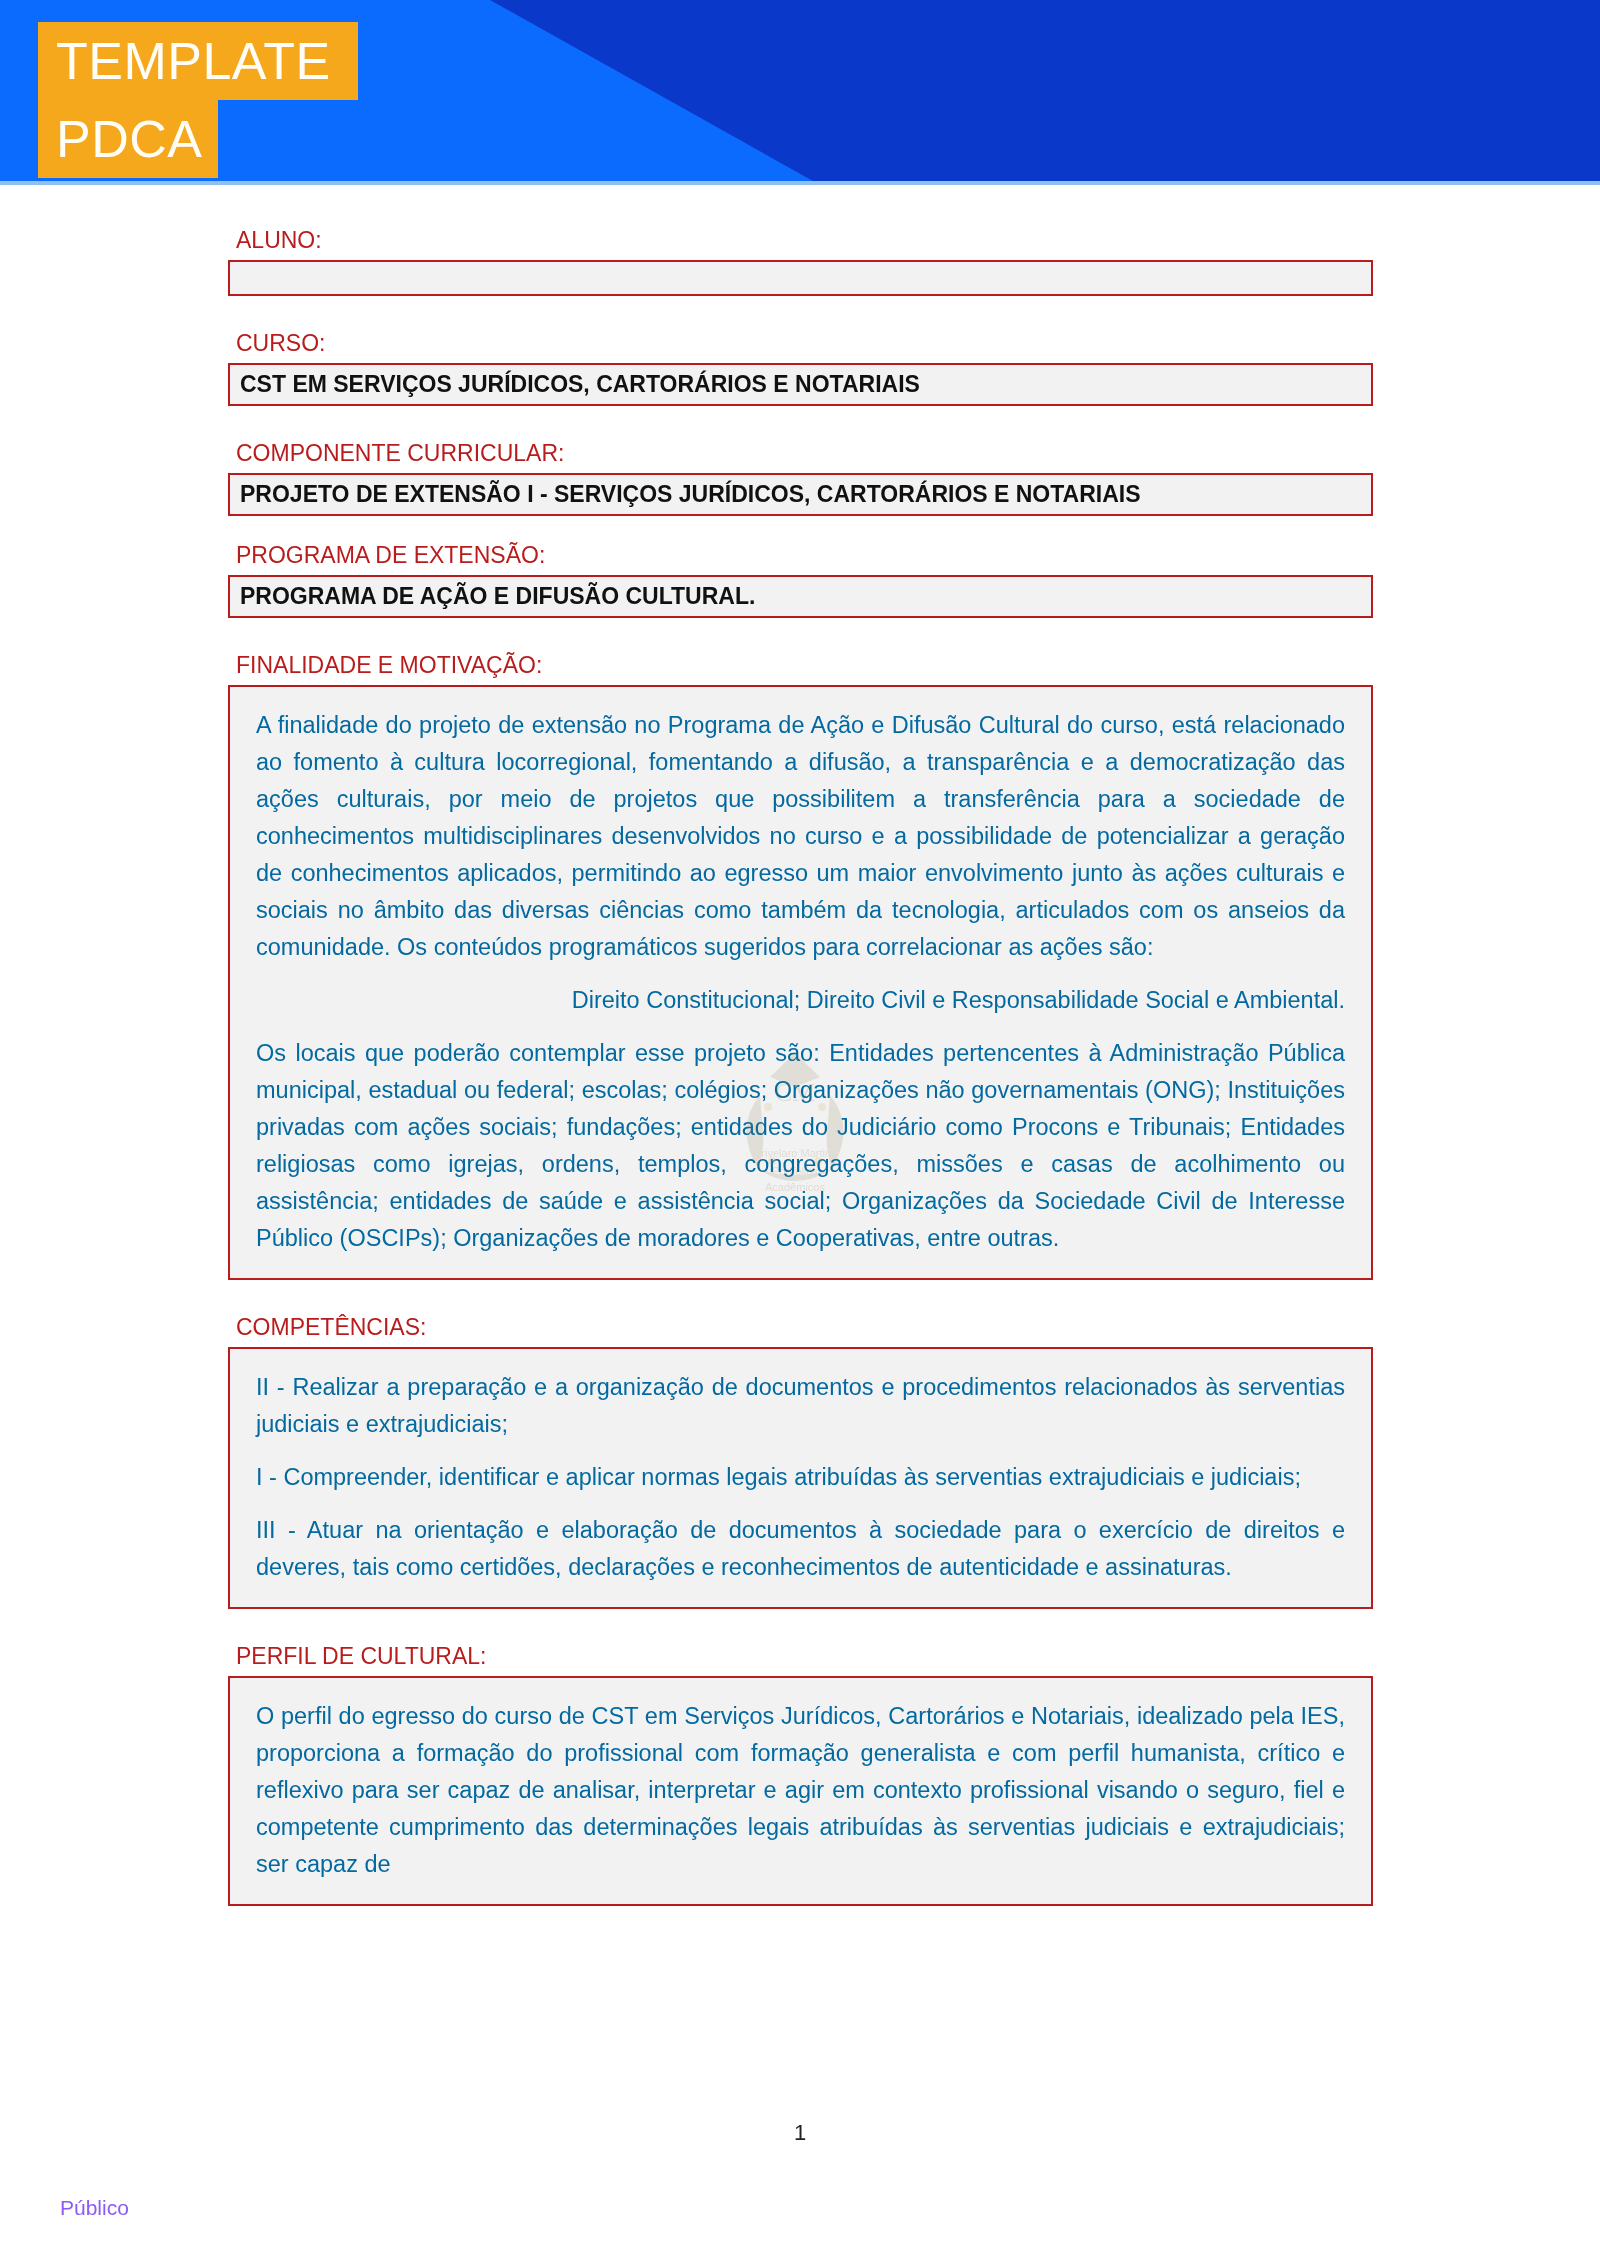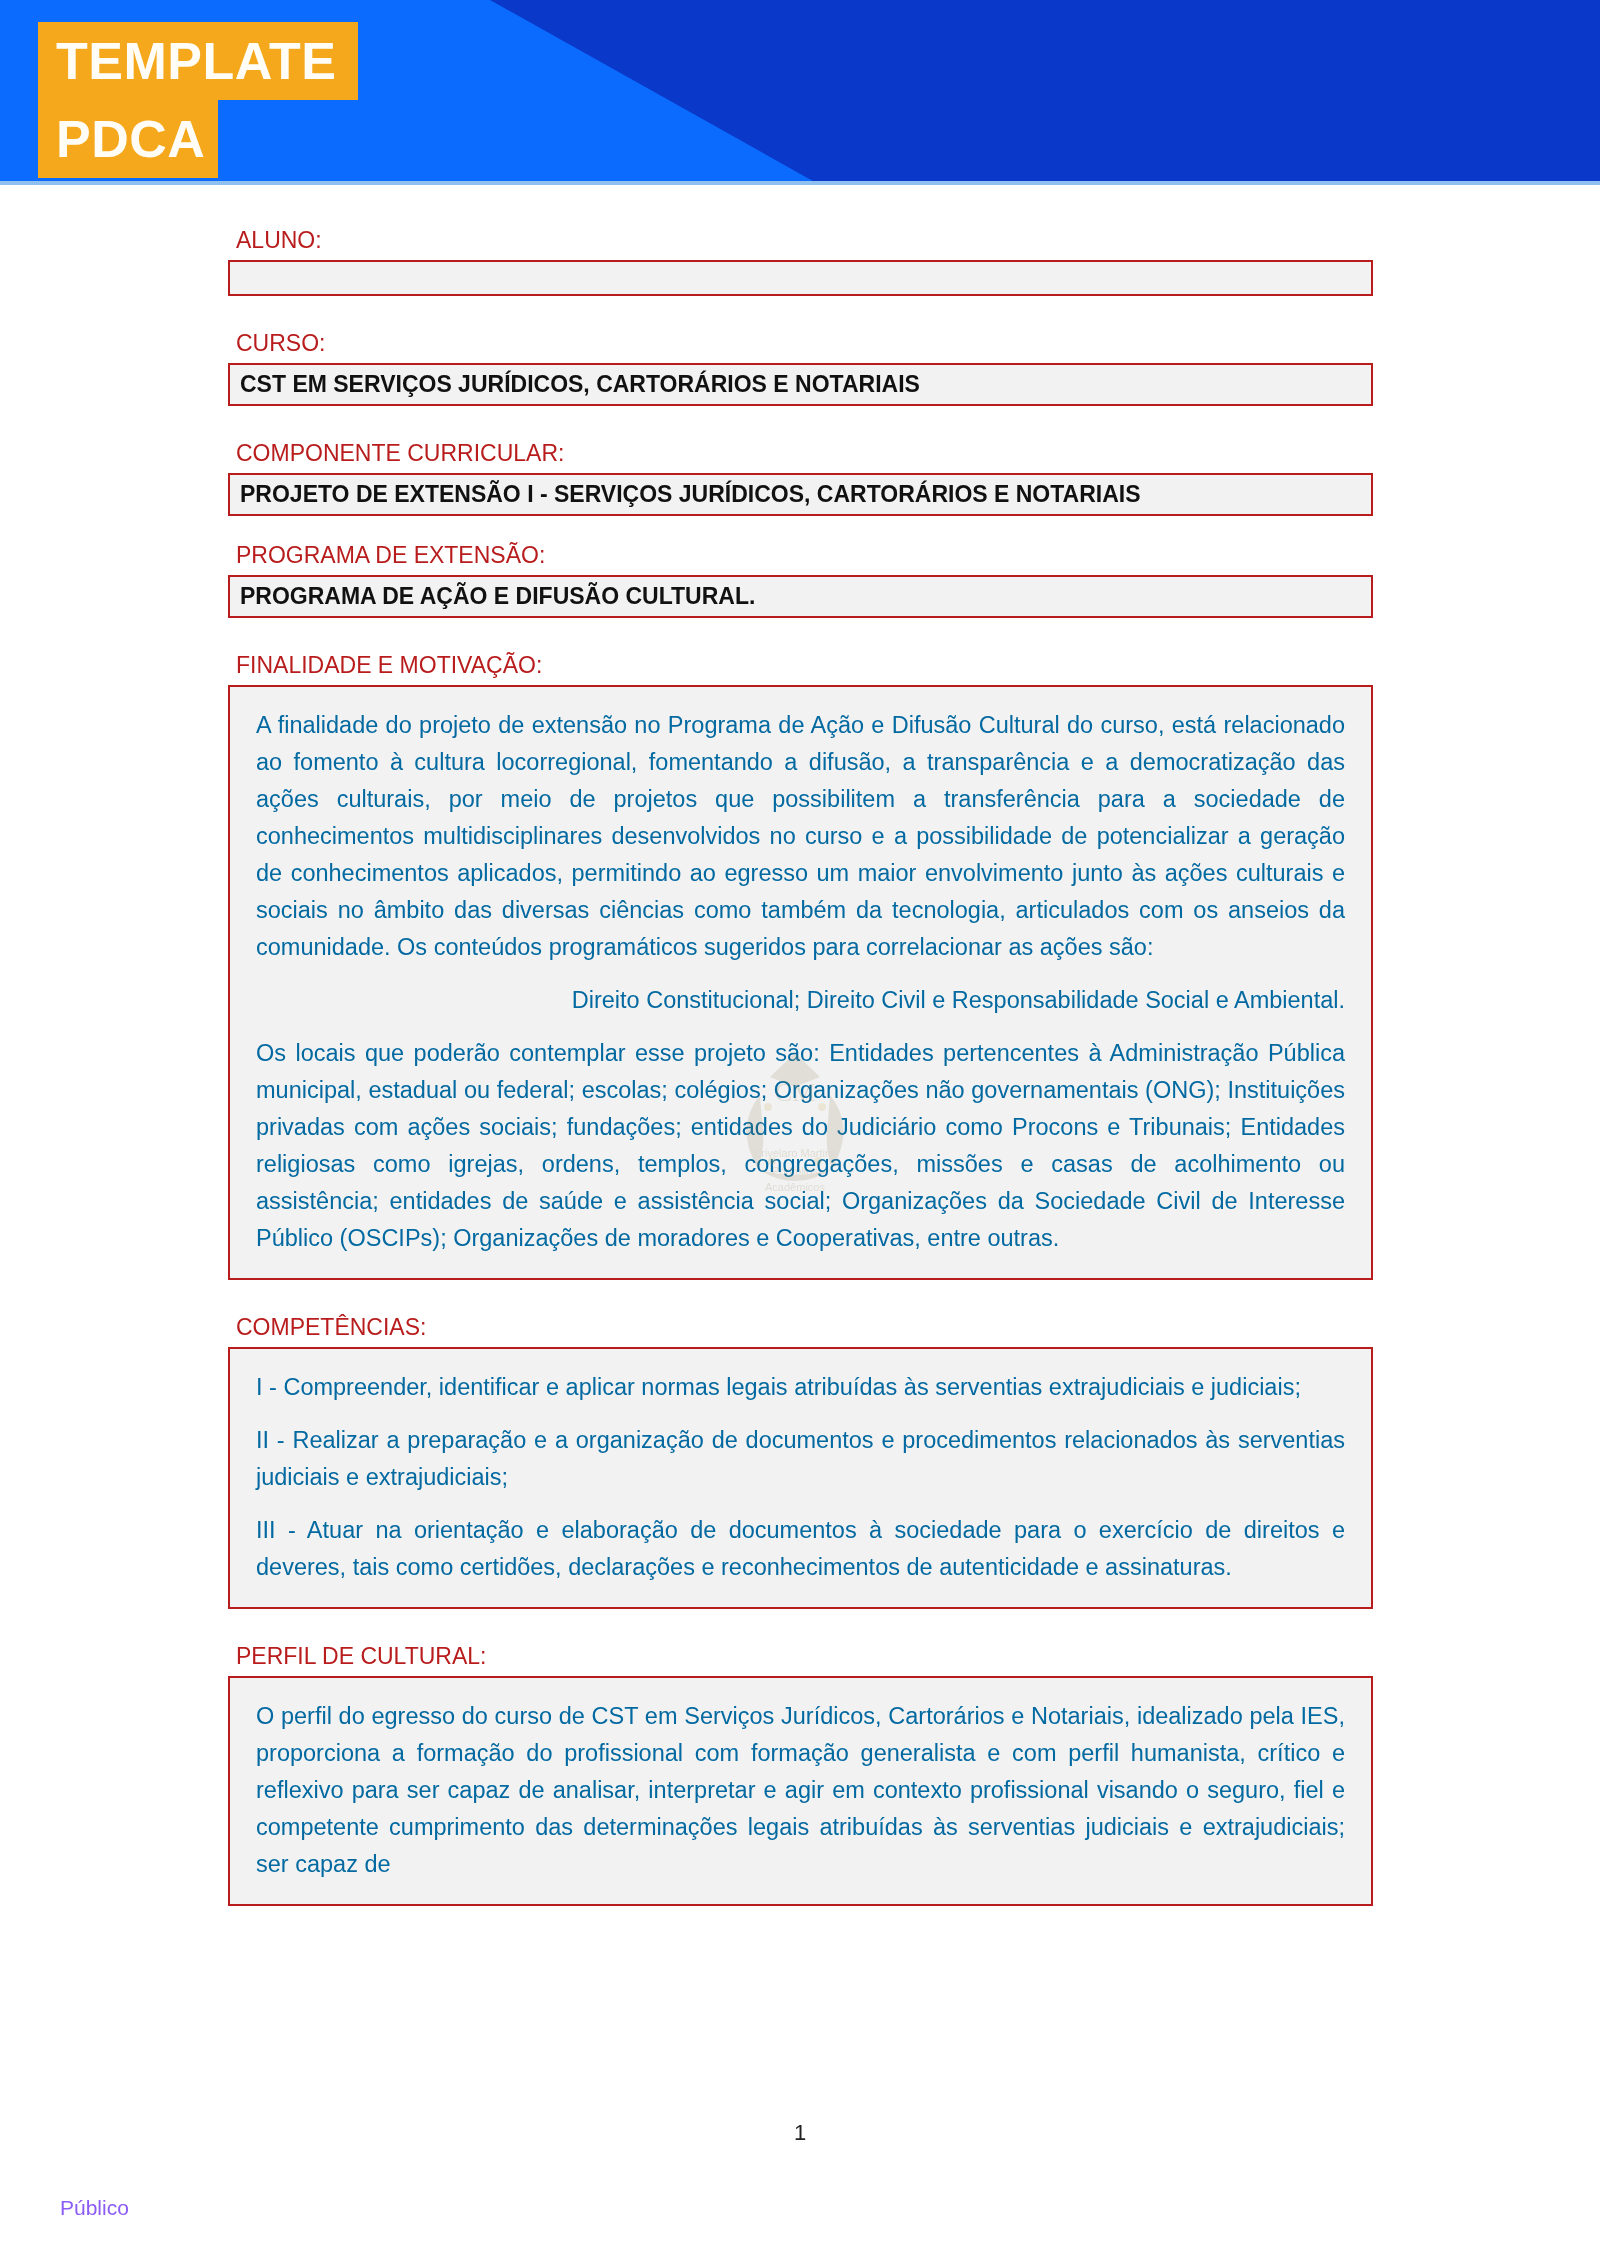--- a/index.html
+++ b/index.html
@@ -37,21 +37,21 @@
     left: 0;
     top: 181px;
     width: 1600px;
     height: 4px;
     background: #8fc0ef;
   }
   .tag {
     position: absolute;
     background: #f5a81c;
     color: #fffdf5;
-    font-weight: 700;
+    font-weight: 400;
     letter-spacing: 0.5px;
     display: flex;
     align-items: center;
     padding-left: 18px;
     box-sizing: border-box;
   }
   .tag-template {
     left: 38px;
     top: 22px;
     width: 320px;
@@ -239,22 +239,22 @@
       <p class="para nojust">Direito Constitucional; Direito Civil e Responsabilidade Social e Ambiental.</p>
       <p class="para">Os locais que poderão contemplar esse projeto são: Entidades pertencentes à Administração Pública municipal, estadual ou federal; escolas; colégios; Organizações não governamentais (ONG); Instituições privadas com ações sociais; fundações; entidades do Judiciário como Procons e Tribunais; Entidades religiosas como igrejas, ordens, templos, congregações, missões e casas de acolhimento ou assistência; entidades de saúde e assistência social; Organizações da Sociedade Civil de Interesse Público (OSCIPs); Organizações de moradores e Cooperativas, entre outras.</p>
     </div>
   </div>
 
   <div class="gap-md"></div>
 
   <div class="field-block">
     <div class="field-label">COMPETÊNCIAS:</div>
     <div class="field-box">
+      <p class="para">II - Realizar a preparação e a organização de documentos e procedimentos relacionados às serventias judiciais e extrajudiciais;</p>
       <p class="para">I - Compreender, identificar e aplicar normas legais atribuídas às serventias extrajudiciais e judiciais;</p>
-      <p class="para">II - Realizar a preparação e a organização de documentos e procedimentos relacionados às serventias judiciais e extrajudiciais;</p>
       <p class="para">III - Atuar na orientação e elaboração de documentos à sociedade para o exercício de direitos e deveres, tais como certidões, declarações e reconhecimentos de autenticidade e assinaturas.</p>
     </div>
   </div>
 
   <div class="gap-md"></div>
 
   <div class="field-block">
     <div class="field-label">PERFIL DE CULTURAL:</div>
     <div class="field-box">
       <p class="para">O perfil do egresso do curso de CST em Serviços Jurídicos, Cartorários e Notariais, idealizado pela IES, proporciona a formação do profissional com formação generalista e com perfil humanista, crítico e reflexivo para ser capaz de analisar, interpretar e agir em contexto profissional visando o seguro, fiel e competente cumprimento das determinações legais atribuídas às serventias judiciais e extrajudiciais; ser capaz de</p>

